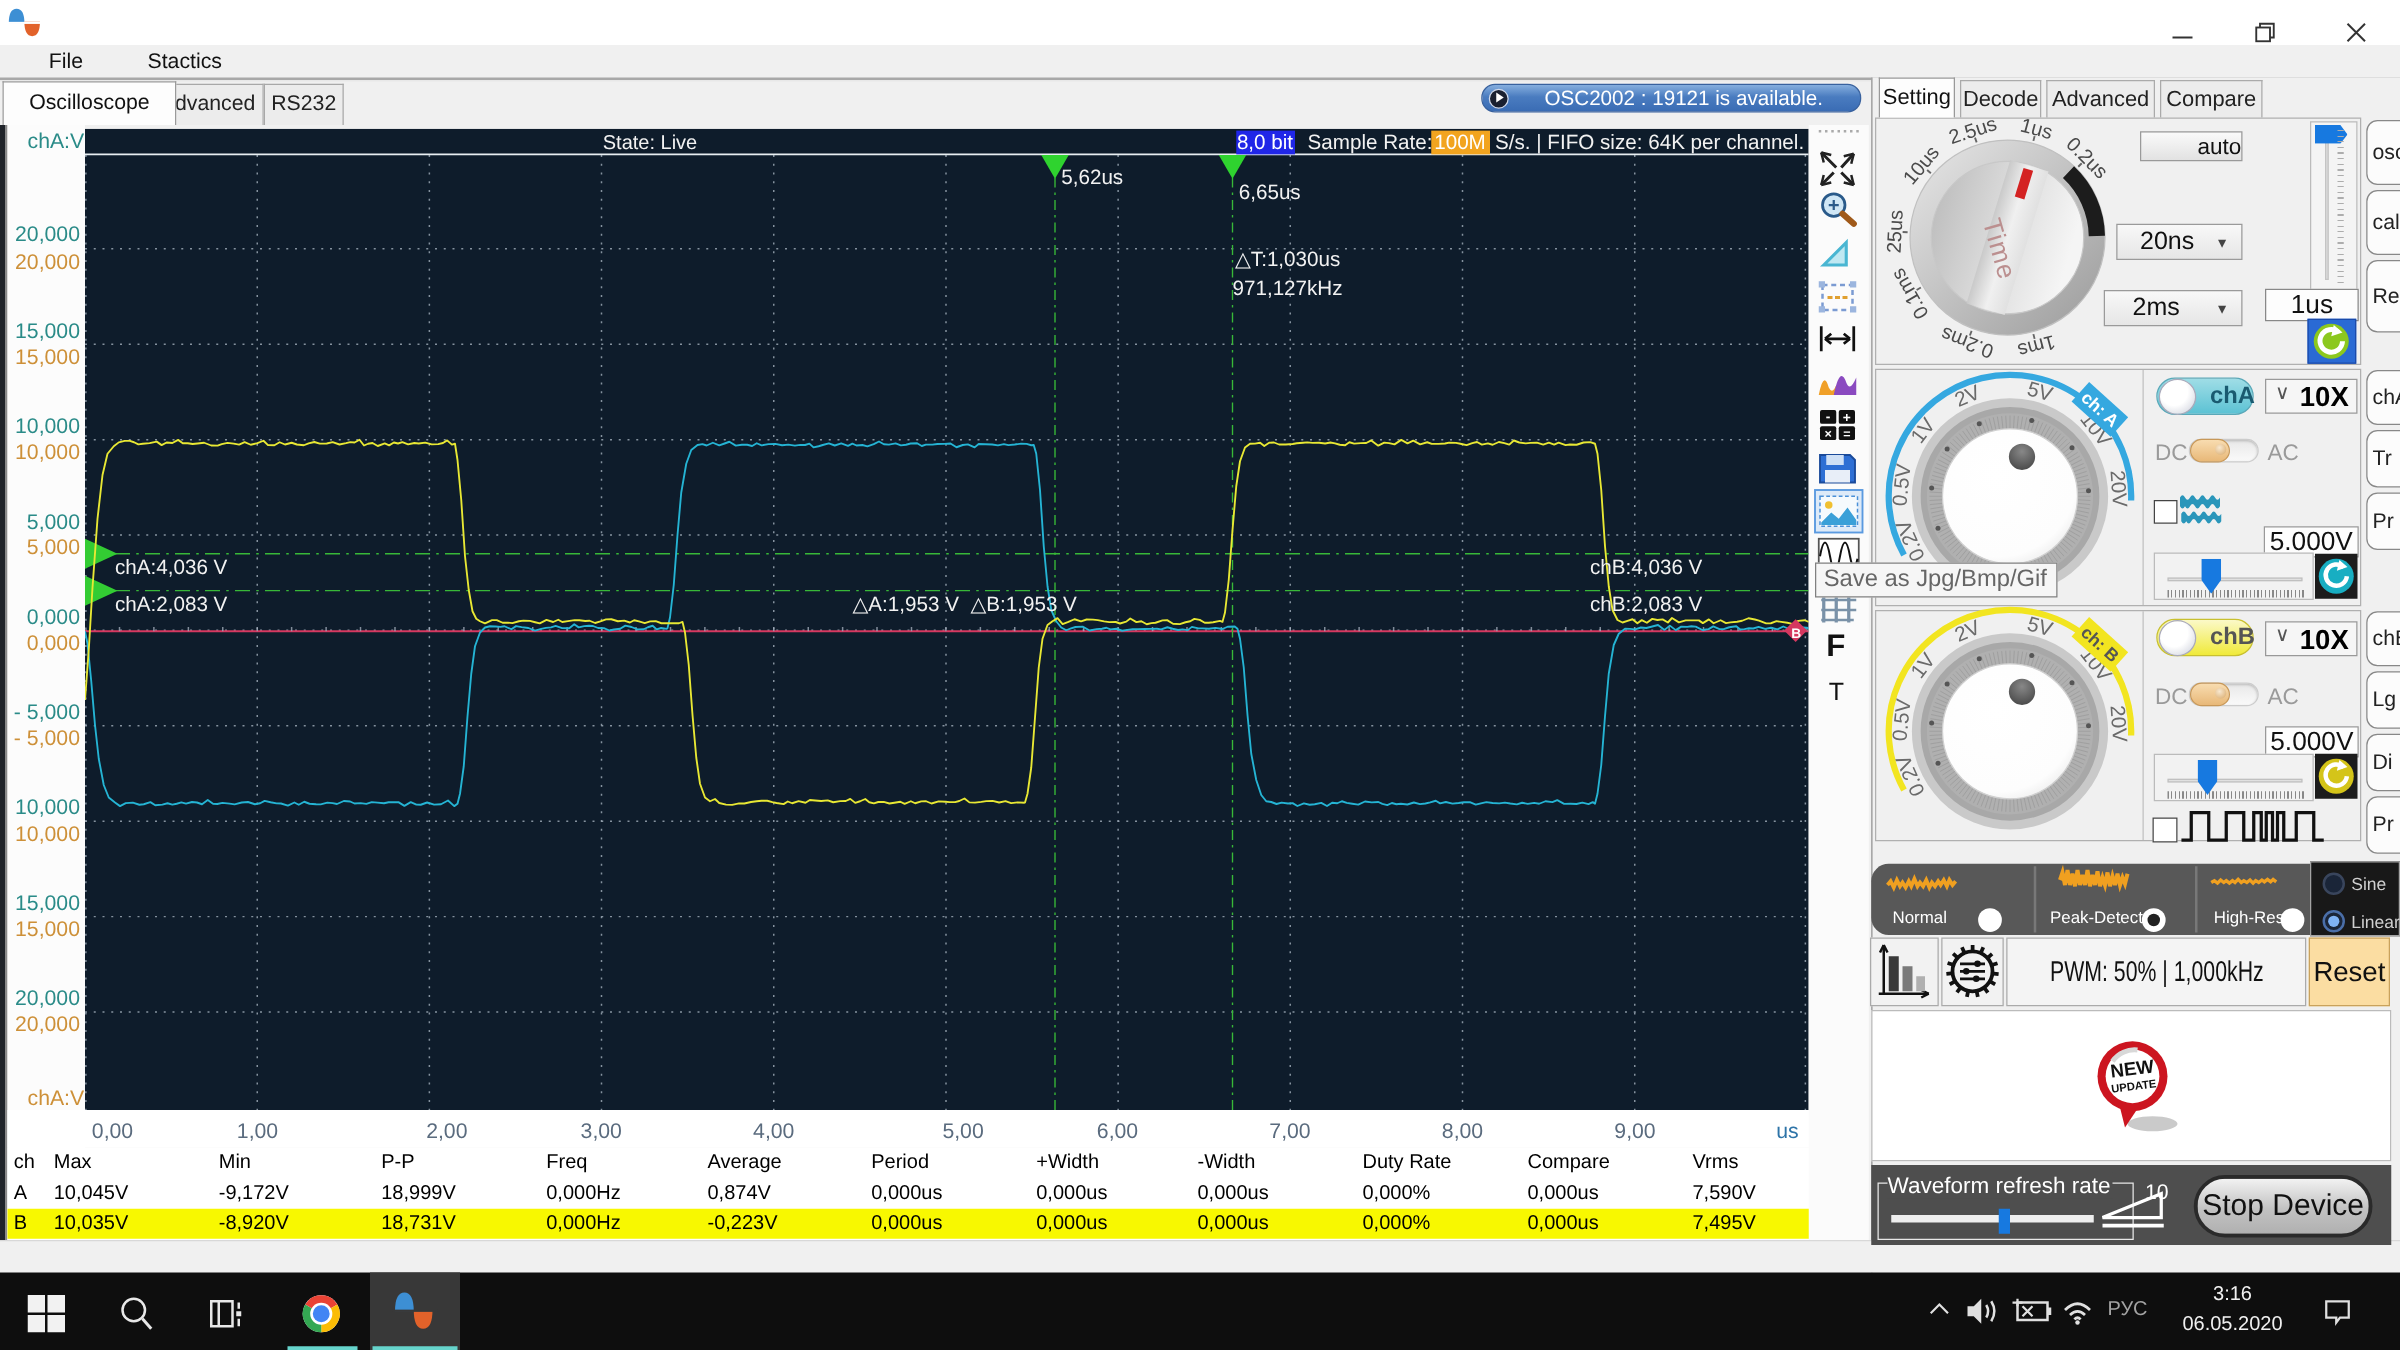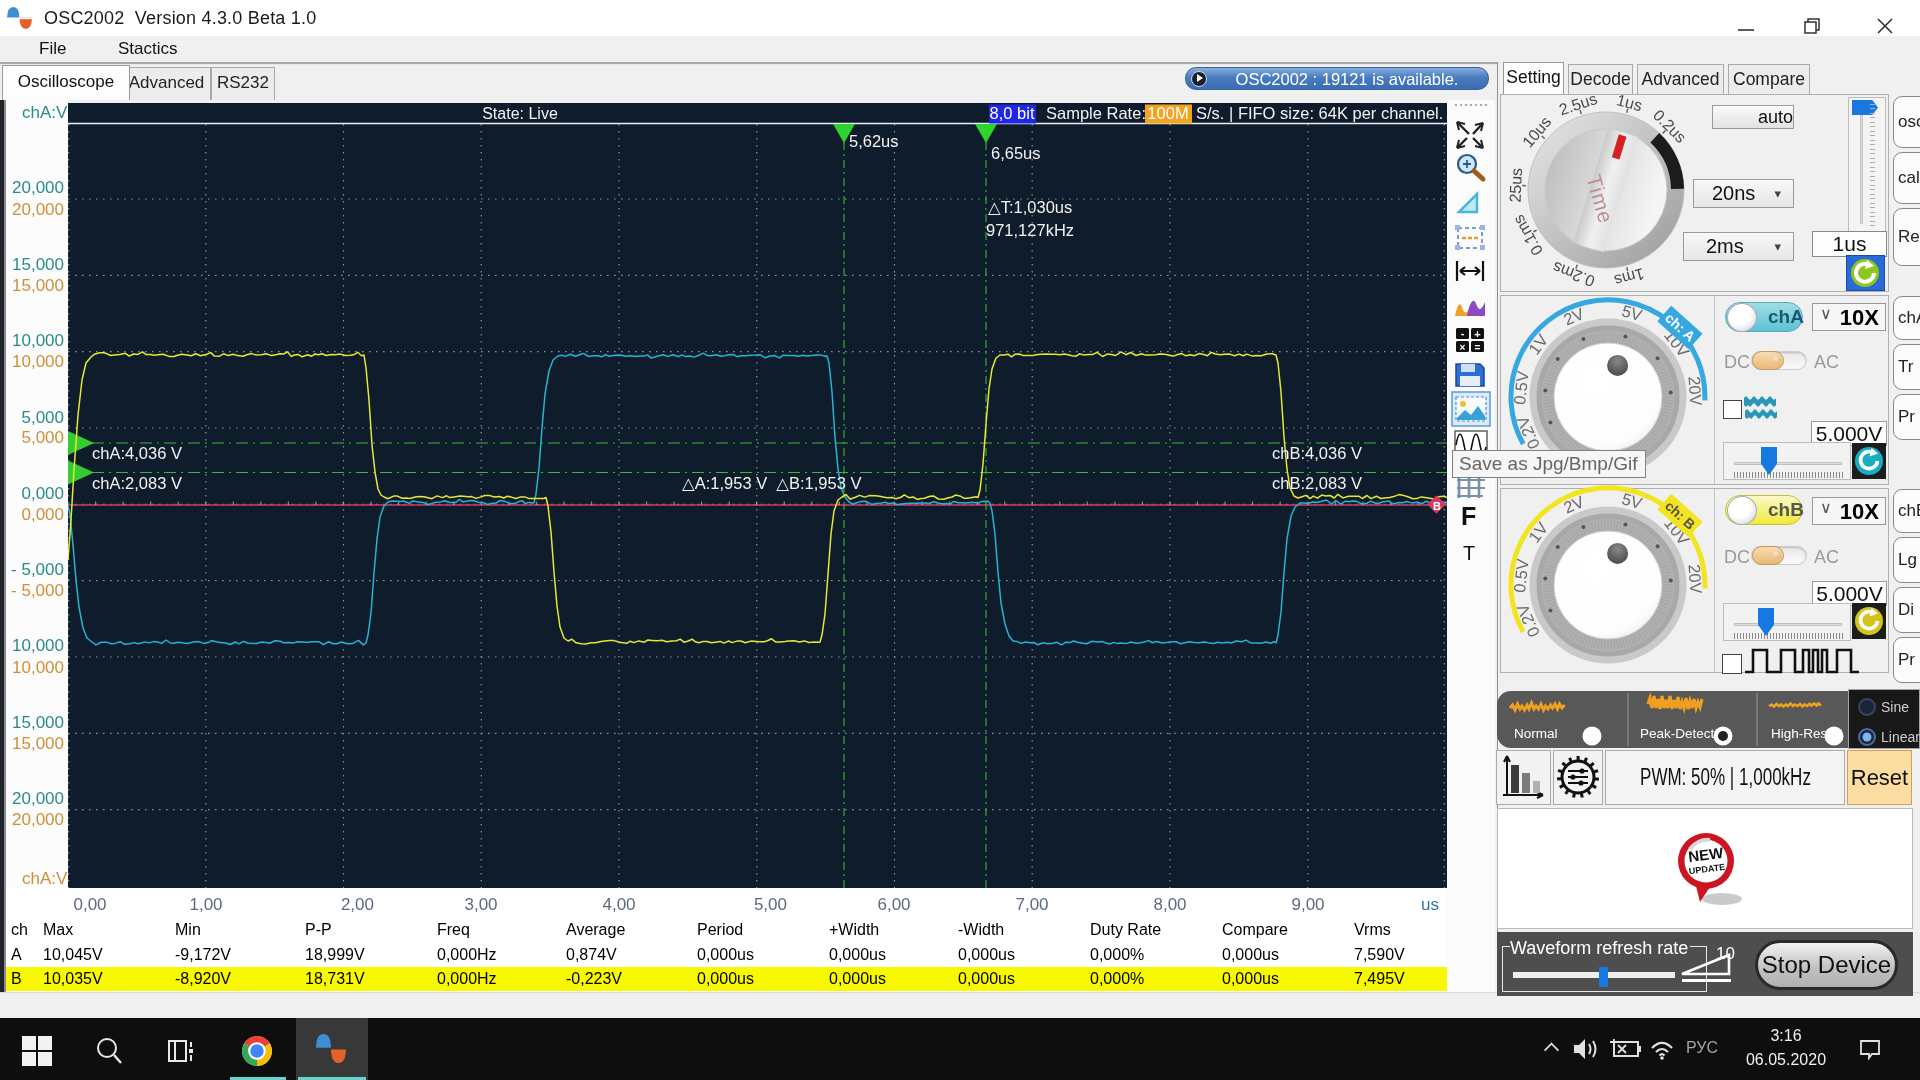--- a/index.html
+++ b/index.html
@@ -5,37 +5,36 @@
 .abs{position:absolute}
 body{position:relative}
 </style></head><body>
 
 <div class="abs" style="left:0;top:0;width:1920px;height:36px;background:#ffffff;">
 <svg class="abs" style="left:6px;top:5px" width="27" height="26" viewBox="0 0 26 25">
   <path d="M1 13 Q1 2 7 2 Q13 2 13 13 Z" fill="#3d8fd4"></path>
   <path d="M13 12 Q13 23 19 23 Q25 23 25 12 Z" fill="#e2622a"></path>
   <rect x="0" y="12" width="26" height="1.6" fill="#ffffff"></rect>
 </svg>
-<div class="abs" style="left:44px;top:0;height:36px;line-height:36px;font-size:18px;color:#1a1a1a;letter-spacing:0.2px">OSC2002&nbsp; Version 4.3.0 Beta 1.0</div>
 <svg class="abs" style="left:1728px;top:0" width="180" height="36" viewBox="0 0 180 36">
   <line x1="10" y1="30" x2="26" y2="30" stroke="#333" stroke-width="1.6"></line>
   <rect x="77" y="22" width="11" height="11" fill="#fff" stroke="#333" stroke-width="1.5"></rect>
   <path d="M80 22 v-3 h11 v11 h-3" fill="none" stroke="#333" stroke-width="1.5"></path>
   <path d="M150 19 L164 33 M164 19 L150 33" stroke="#333" stroke-width="1.6"></path>
 </svg>
 </div>
 
 <div class="abs" style="left:0;top:36px;width:1920px;height:26px;background:#f0f0f0;font-size:17px;color:#111">
 <div class="abs" style="left:39px;top:3px">File</div>
 <div class="abs" style="left:118px;top:3px">Stactics</div>
 </div>
 <div class="abs" style="left:0;top:62px;width:1920px;height:3px;background:#a8a8a8;border-bottom:1px solid #e8e8e8"></div>
 
 <div class="abs" style="left:0;top:65px;width:1497px;height:35px;background:#f0f0f0;"></div>
-<div class="abs" style="left:2px;top:65px;width:128px;height:35px;background:#fdfdfd;border:1px solid #9a9a9a;border-bottom:none;font-size:17px;color:#111;text-align:center;line-height:32px;z-index:3">Oscilloscope</div>
+<div class="abs" style="left:2px;top:65px;width:139px;height:35px;background:#fdfdfd;border:1px solid #9a9a9a;border-bottom:none;font-size:17px;color:#111;text-align:center;line-height:32px;z-index:3">Oscilloscope</div>
 <div class="abs" style="left:122px;top:67px;width:89px;height:33px;background:#ececec;border:1px solid #a8a8a8;border-bottom:none;font-size:17px;color:#222;text-align:center;line-height:30px">Advanced</div>
 <div class="abs" style="left:211px;top:67px;width:64px;height:33px;background:#ececec;border:1px solid #a8a8a8;border-bottom:none;font-size:17px;color:#222;text-align:center;line-height:30px">RS232</div>
 
 <div class="abs" style="left:1185px;top:67px;width:304px;height:23px;border-radius:11px;background:linear-gradient(#85aede,#4a7cc0 45%,#3a6cb4);border:1px solid #38619e;z-index:3">
  <div class="abs" style="left:5px;top:2.5px;width:16px;height:16px;border-radius:50%;background:#1a2030;border:1px solid #cfd8ea"></div>
  <div class="abs" style="left:10.5px;top:6px;width:0;height:0;border-left:6px solid #fff;border-top:4px solid transparent;border-bottom:4px solid transparent"></div>
  <div class="abs" style="left:26px;top:0;width:270px;text-align:center;font-size:16.5px;color:#fff;line-height:22px">OSC2002 : 19121 is available.</div>
 </div>
 
 <div class="abs" style="left:1497px;top:62px;width:423px;height:956px;background:#f0f0f0;border-left:1px solid #909090"></div>

